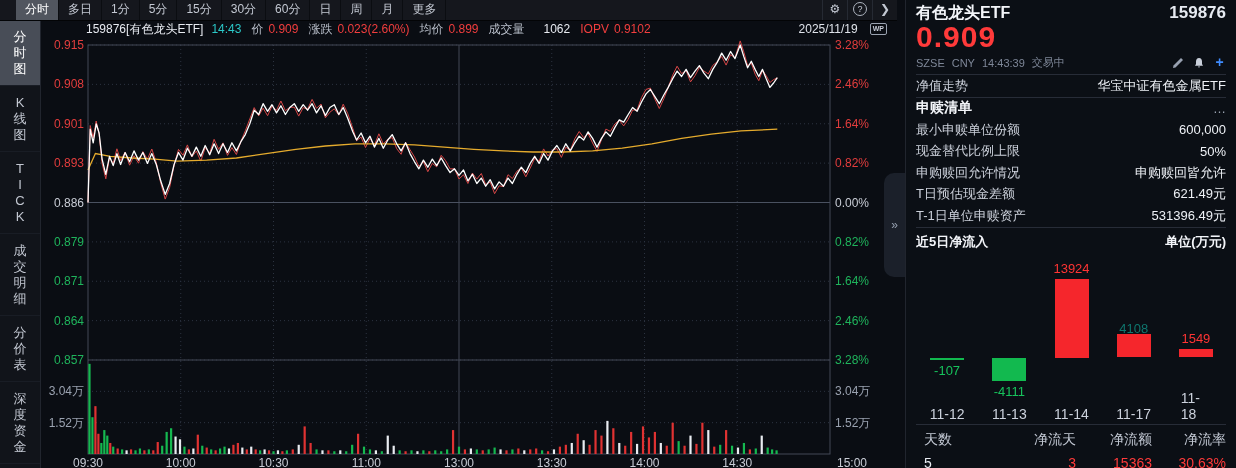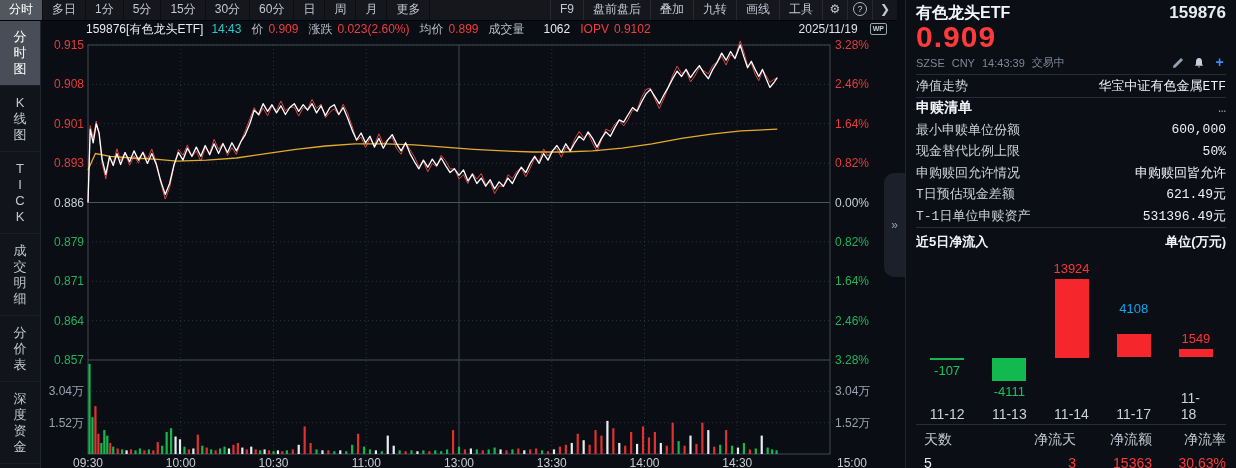--- a/index.html
+++ b/index.html
@@ -1,21 +1,21 @@
 <!DOCTYPE html>
 <html><head>
 <meta charset="utf-8">
 <style>
   html,body{margin:0;padding:0;background:#05070a;}
   .app{position:relative;width:1236px;height:468px;background:#0a0d13;overflow:hidden;
        font-family:"Liberation Sans",sans-serif;color:#c3c8d2;font-size:12px;}
   
   .toolbar{position:absolute;left:0;top:0;width:897px;height:20px;background:#15171d;
            border-bottom:1px solid #030406;display:flex;align-items:stretch;z-index:5;}
-  .tb-left{display:flex;}
+  .tb-left{display:flex;padding-left:16px;}
   .tab{padding:0 9px;line-height:19px;border-right:1px solid #0b0d11;color:#c3c8d2;white-space:nowrap;cursor:default;}
   .tab.active{background:#51565f;color:#ffffff;}
   .tb-right{display:flex;margin-left:auto;}
   .tool{padding:0 9px;line-height:19px;border-left:1px solid #262a33;white-space:nowrap;}
   .tb-icon{width:24px;text-align:center;line-height:19px;border-left:1px solid #262a33;color:#c3c8d2;}
   .help-dot{display:inline-block;width:12px;height:12px;border:1px solid #aeb4bf;border-radius:50%;
             line-height:12px;font-size:9px;vertical-align:1px;}
   
   .sidebar{position:absolute;left:0;top:20px;width:40px;height:448px;background:#11141a;
            border-right:1px solid #21252e;overflow:hidden;}
@@ -56,21 +56,21 @@
            border-bottom:1px solid #272c37;}
   .rp-icons{margin-left:auto;display:flex;gap:8px;align-items:center;}
   .rp-ic{width:13px;height:13px;display:inline-flex;align-items:center;justify-content:center;}
   .ic-plus{color:#3f8cff;font-size:14px;font-weight:bold;line-height:13px;}
   .info-row{display:flex;justify-content:space-between;align-items:center;height:21.5px;font-size:13px;}
   .info-row.b1{border-bottom:1px solid #272c37;}
   .info-label{color:#ccd1db;}
   .info-value{color:#eef1f6;}
   .info-row.bold .info-label{font-weight:bold;color:#f3f5f9;font-size:14px;}
   .info-row.bold .info-value{color:#9aa2b0;}
-  .rp-rows{border-bottom:1px solid #272c37;font-family:Liberation Mono, monospace;}
+  .rp-rows{border-bottom:1px solid #272c37;}
   .flow-header{display:flex;justify-content:space-between;font-size:13px;font-weight:bold;color:#f3f5f9;
                padding:5px 0 1px;}
   .flow-chart{position:relative;height:170px;}
   .fbar{position:absolute;width:34px;transform:translateX(-50%);}
   .fval{position:absolute;font-size:13px;transform:translateX(-50%);white-space:nowrap;}
   .fdate{position:absolute;bottom:0;font-size:14px;color:#ccd2dd;transform:translateX(-50%);margin-top:24px;}
   .rp-stats{border-top:1px solid #272c37;margin-top:2px;border-bottom:1px solid #272c37;padding:3px 0 4px;}
   .stats-grid{display:grid;grid-template-columns:60px 100px 76px 1fr;font-size:14px;}
   .stat-h{color:#c3c9d4;padding:3px 0 2px;}
   .stat-v{padding:4px 0 3px;}
@@ -90,28 +90,20 @@
         <div class="tab">5分</div>
         <div class="tab">15分</div>
         <div class="tab">30分</div>
         <div class="tab">60分</div>
         <div class="tab">日</div>
         <div class="tab">周</div>
         <div class="tab">月</div>
         <div class="tab">更多</div>
       </div>
     <div class="tb-right">
-      <div id="tools" style="display:flex">
-          <div class="tool">F9</div>
-          <div class="tool">盘前盘后</div>
-          <div class="tool">叠加</div>
-          <div class="tool">九转</div>
-          <div class="tool">画线</div>
-          <div class="tool">工具</div>
-        </div>
       <div class="tb-icon">⚙</div>
       <div class="tb-icon"><span class="help-dot">?</span></div>
       <div class="tb-icon">❯</div>
     </div>
   </div>
 
   <div class="sidebar" id="sidebar">
       <div class="sb-item active">
         <div>分</div>
         <div>时</div>
@@ -425,21 +417,21 @@
         <div class="fbar" style="left: 31.1px; background: rgb(18, 185, 79); height: 2px; top: 106px;"></div>
         <div class="fval" style="left: 31.1px; color: rgb(23, 194, 92); top: 111px;">-107</div>
         <div class="fdate" style="left: 31.1px;">11-12</div>
         <div class="fbar" style="left: 93.3px; background: rgb(18, 185, 79); height: 23.3244px; top: 106px;"></div>
         <div class="fval" style="left: 93.3px; color: rgb(23, 194, 92); top: 132.324px;">-4111</div>
         <div class="fdate" style="left: 93.3px;">11-13</div>
         <div class="fbar" style="left: 155.5px; background: rgb(245, 38, 44); height: 79px; top: 27px;"></div>
         <div class="fval" style="left: 155.5px; color: rgb(255, 52, 52); top: 9px;">13924</div>
         <div class="fdate" style="left: 155.5px;">11-14</div>
         <div class="fbar" style="left: 217.7px; background: rgb(245, 38, 44); height: 23.3074px; top: 82.6926px;"></div>
-        <div class="fval" style="left: 217.7px; color: #0ea5e9; top: 49px;">4108</div>
+        <div class="fval" style="left: 217.7px; color: #0f766e; top: 69px;">4108</div>
         <div class="fdate" style="left: 217.7px;">11-17</div>
         <div class="fbar" style="left: 279.9px; background: rgb(245, 38, 44); height: 8.78849px; top: 97.2115px;"></div>
         <div class="fval" style="left: 279.9px; color: rgb(255, 52, 52); top: 79.2115px;">1549</div>
         <div class="fdate" style="left: 279.9px;">11-18</div>
       </div>
     <div class="rp-stats">
       <div class="stats-grid" id="stats-h">
           <div class="stat-h stat-c0">天数</div>
           <div class="stat-h stat-cr">净流天</div>
           <div class="stat-h stat-cr">净流额</div>

